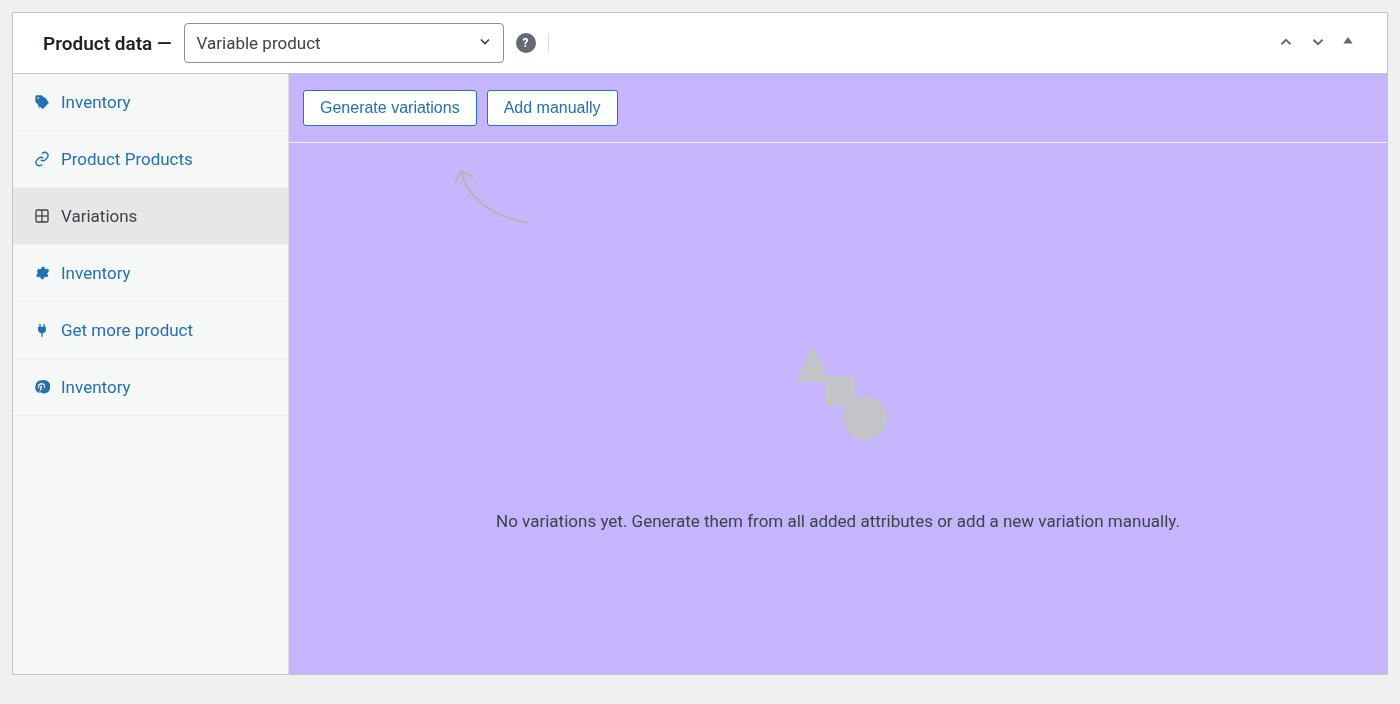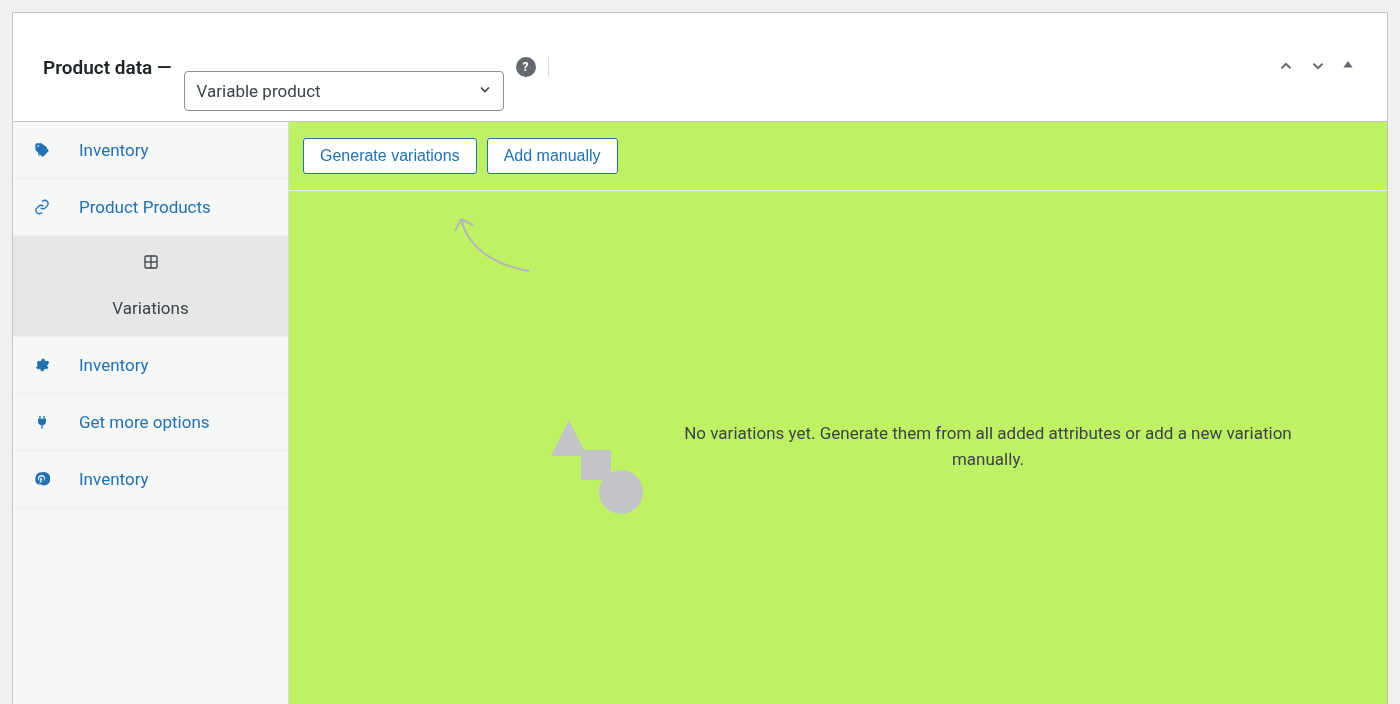--- a/index.html
+++ b/index.html
@@ -30,21 +30,20 @@
     position: relative;
     display: flex;
     align-items: center;
     border: 1px solid #8c8f94;
     border-radius: 4px;
     background: #fff;
     height: 40px;
     width: 320px;
     padding: 0 12px;
     cursor: pointer;
-    margin-top: 48px;
   }
   .product-type-select .value {
     font-size: 17px;
     color: #3c434a;
   }
   .product-type-select .chev {
     position: absolute;
     right: 10px;
     top: 50%;
     transform: translateY(-50%);
@@ -70,57 +69,57 @@
     min-height: 600px;
   }
   .sidebar {
     width: 276px;
     background: #f6f7f7;
     border-right: 1px solid #dcdcde;
   }
   .sidebar-item {
     display: flex;
     align-items: center;
-    gap: 28px;
+    gap: 10px;
     padding: 18px 20px;
     border-bottom: 1px solid #eeeeef;
     font-size: 17px;
     color: #2271b1;
     cursor: pointer;
   }
   .sidebar-item.active {
     background: #e7e7e7;
     color: #3c434a;
-    flex-direction: column;
   }
   .sidebar-item .icon { width: 18px; text-align: center; display:flex; align-items:center; justify-content:center;}
   .content {
     flex: 1;
     display: flex;
     flex-direction: column;
-    background: #bef264;
+    background: #c4b5fd;
   }
   .content-top {
     padding: 16px 14px;
     display: flex;
     gap: 10px;
     border-bottom: 1px solid #eeeeef;
   }
   .btn-outline {
     border: 1px solid #2271b1;
     color: #2271b1;
     background: #fff;
     border-radius: 3px;
     padding: 8px 16px;
     font-size: 16px;
     cursor: pointer;
   }
   .empty-area {
     flex: 1;
     display: flex;
+    flex-direction: column;
     align-items: center;
     padding: 20px 60px 40px;
     position: relative;
   }
   .arrow-wrap {
     align-self: flex-start;
     margin-left: 100px;
     margin-top: 0;
   }
   .shapes {
@@ -217,21 +216,21 @@
         </span>
         <span>Inventory</span>
       </div>
 
       <div class="sidebar-item">
         <span class="icon">
           <svg width="16" height="16" viewBox="0 0 24 24" fill="currentColor">
               <path d="M16 7V3h-2v4h-4V3H8v4H6v4a6 6 0 0 0 5 5.91V22h2v-5.09A6 6 0 0 0 18 11V7z"></path>
             </svg>
         </span>
-        <span>Get more options</span>
+        <span>Get more product</span>
       </div>
 
       <div class="sidebar-item">
         <span class="icon">
           <svg width="16" height="16" viewBox="0 0 24 24" fill="currentColor">
               <path d="M12 2a10 10 0 0 0-3.64 19.32c-.09-.79-.17-2 0-2.86.17-.75 1.08-4.77 1.08-4.77a3.33 3.33 0 0 1-.28-1.37c0-1.28.74-2.24 1.67-2.24a1.16 1.16 0 0 1 1.17 1.3c0 .79-.5 2-.76 3.08a1.33 1.33 0 0 0 1.36 1.66c1.63 0 2.88-1.72 2.88-4.2 0-2.2-1.58-3.73-3.83-3.73a4 4 0 0 0-4.14 4 2.39 2.39 0 0 0 .46 1.4.18.18 0 0 1 0 .18l-.17.72c0 .11-.9.14-.21.08a3.79 3.79 0 0 1-1.72-3.29c0-2.68 1.95-5.14 5.61-5.14 2.95 0 5.24 2.1 5.24 4.91 0 2.93-1.85 5.29-4.41 5.29a2.27 2.27 0 0 1-1.95-1l-.53 2c-.19.74-.71 1.67-1.06 2.24A10 10 0 1 0 12 2z"></path>
             </svg>
         </span>
         <span>Inventory</span>
       </div>

